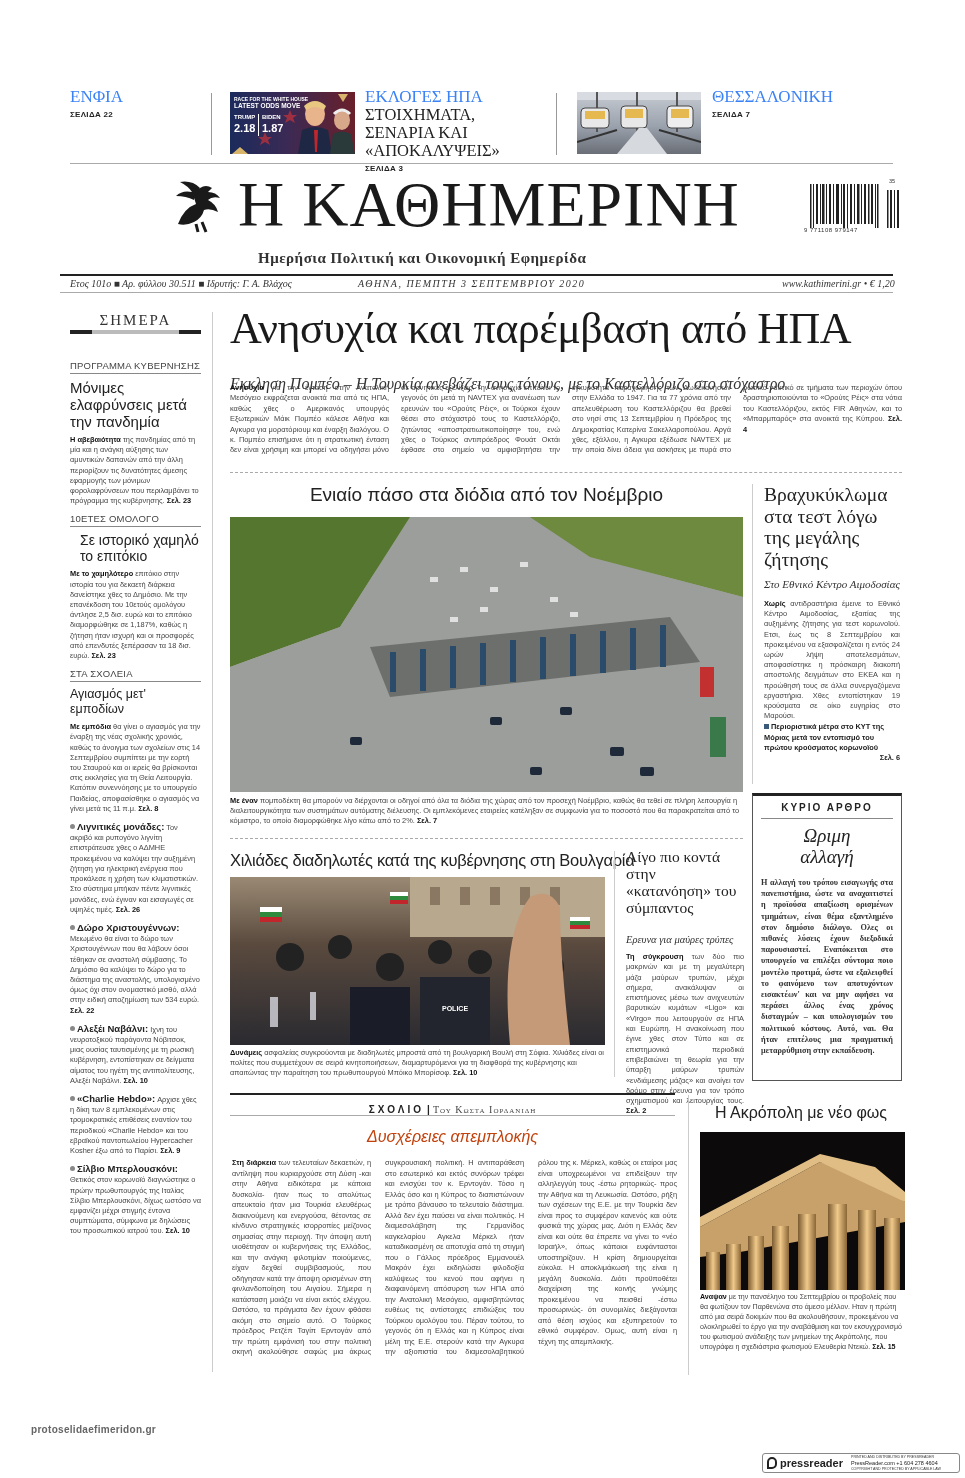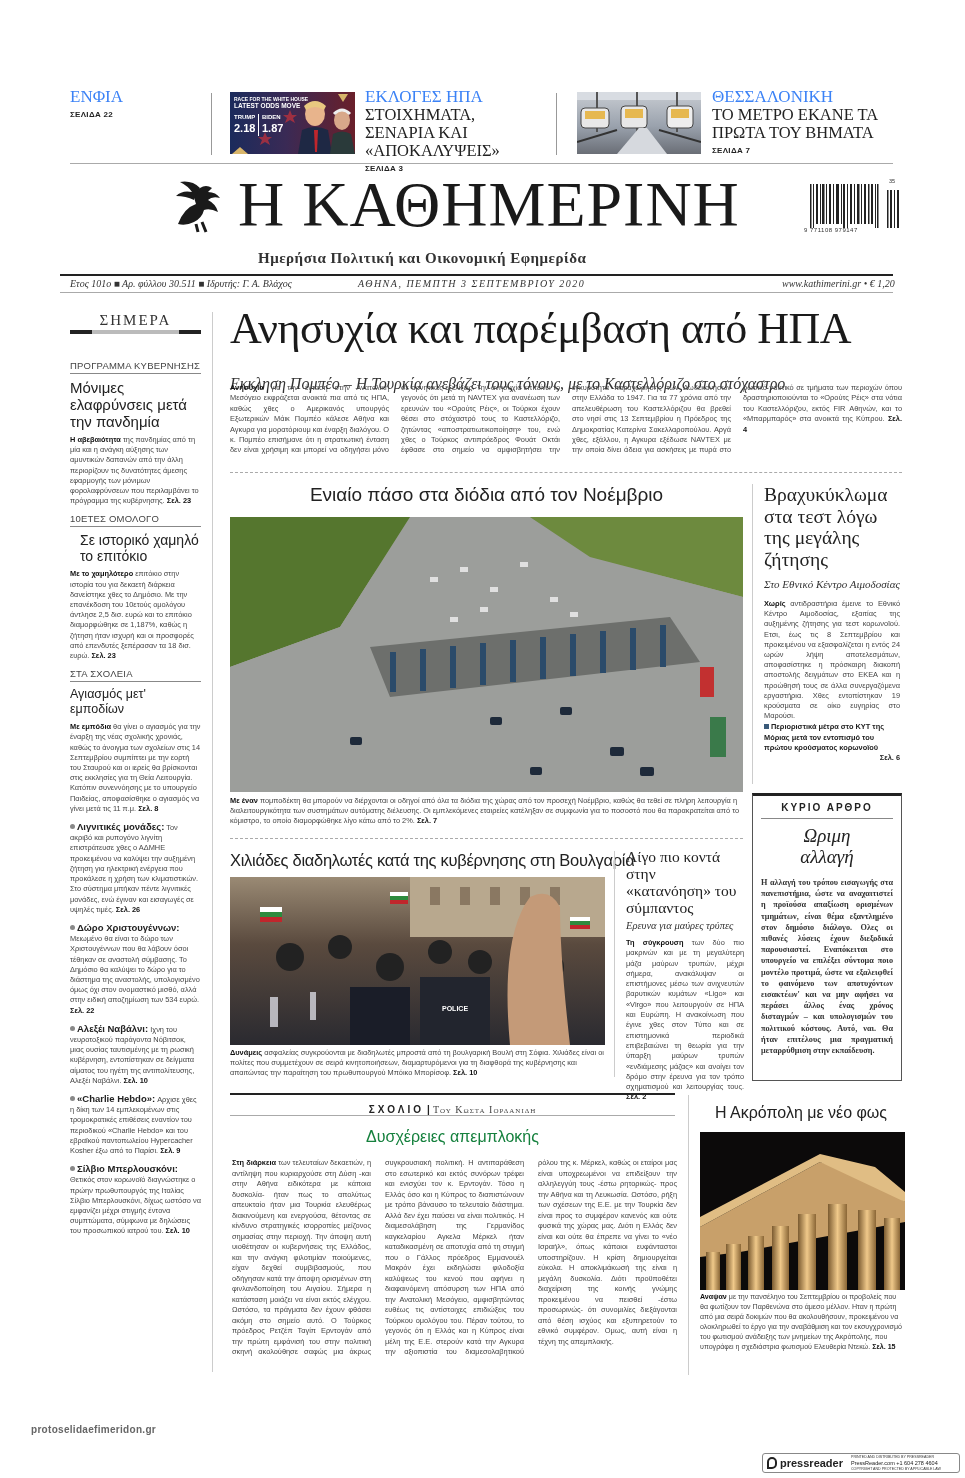--- a/index.html
+++ b/index.html
@@ -111,21 +111,20 @@
     <rect x="48" y="17" width="18" height="9" fill="#e6b850"></rect>
     <rect x="90" y="14" width="26" height="22" rx="4" fill="#eee" stroke="#444"></rect>
     <rect x="94" y="17" width="18" height="9" fill="#e6b850"></rect>
     <polygon points="40,62 62,36 70,36 90,62" fill="#d6d9de"></polygon>
     <line x1="0" y1="50" x2="40" y2="38" stroke="#333" stroke-width="2"></line>
     <line x1="124" y1="50" x2="82" y2="38" stroke="#333" stroke-width="2"></line>
   </svg>
 </div>
 <div class="abs teaser" style="left:712px; top:88px; width:180px;">
   <div class="kicker">ΘΕΣΣΑΛΟΝΙΚΗ</div>
-  <div class="title" style="width:175px;">ΤΟ ΜΕΤΡΟ ΕΚΑΝΕ ΤΑ ΠΡΩΤΑ ΤΟΥ ΒΗΜΑΤΑ</div>
   <div class="page">ΣΕΛΙΔΑ 7</div>
 </div>
 
 <div class="grule" style="left:70px; top:163px; width:823px; height:1px;"></div>
 
 <svg class="abs" style="left:172px; top:178px;" width="58" height="56" viewBox="0 0 58 56">
   <path d="M6 46 Q12 30 24 26 Q20 18 28 10 Q34 6 40 10 L36 14 Q44 14 48 20 Q40 18 36 22 Q44 26 46 34 Q38 30 32 32 Q30 40 22 44 Q14 48 6 46 Z" fill="#1a1a1a"></path>
   <path d="M28 10 Q20 2 8 4 Q16 8 20 14 Q10 12 4 18 Q14 18 22 22" fill="#1a1a1a"></path>
   <path d="M30 44 L34 54 M24 46 L26 54" stroke="#1a1a1a" stroke-width="3"></path>
 </svg>
@@ -196,21 +195,21 @@
   <div style="margin-top:7px;">
     <div class="side-kicker">ΣΤΑ ΣΧΟΛΕΙΑ</div>
     <div class="side-title" style="font-size:12.5px; line-height:15px;">Αγιασμός μετ' εμποδίων</div>
     <div class="side-body"><b>Με εμπόδια</b><span> θα γίνει ο αγιασμός για την έναρξη της νέας σχολικής χρονιάς, καθώς το άνοιγμα των σχολείων στις 14 Σεπτεμβρίου συμπίπτει με την εορτή του Σταυρού και οι ιερείς θα βρίσκονται στις εκκλησίες για τη Θεία Λειτουργία. Κατόπιν συνεννόησης με το υπουργείο Παιδείας, αποφασίσθηκε ο αγιασμός να γίνει μετά τις 11 π.μ.</span> <span class="page-ref">Σελ. 8</span></div>
   </div>
 
   <div id="bullets">
       <div class="bullet-item" style="margin-top: 8px;"><span class="dot"></span><span class="bt">Λιγνιτικές μονάδες:</span><span> Τον ακριβό και ρυπογόνο λιγνίτη επιστράτευσε χθες ο ΑΔΜΗΕ προκειμένου να καλύψει την αυξημένη ζήτηση για ηλεκτρική ενέργεια που προκάλεσε η χρήση των κλιματιστικών. Στο σύστημα μπήκαν πέντε λιγνιτικές μονάδες, ενώ έγιναν και εισαγωγές σε υψηλές τιμές.</span> <span class="page-ref">Σελ. 26</span></div>
       <div class="bullet-item" style="margin-top: 8px;"><span class="dot"></span><span class="bt">Δώρο Χριστουγέννων:</span><span> Μειωμένο θα είναι το δώρο των Χριστουγέννων που θα λάβουν όσοι τέθηκαν σε αναστολή σύμβασης. Το Δημόσιο θα καλύψει το δώρο για το διάστημα της αναστολής, υπολογισμένο όμως όχι στον ονομαστικό μισθό, αλλά στην ειδική αποζημίωση των 534 ευρώ.</span> <span class="page-ref">Σελ. 22</span></div>
       <div class="bullet-item" style="margin-top: 8px;"><span class="dot"></span><span class="bt">Αλεξέι Ναβάλνι:</span><span> Ιχνη του νευροτοξικού παράγοντα Νόβιτσοκ, μιας ουσίας ταυτισμένης με τη ρωσική κυβέρνηση, εντοπίστηκαν σε δείγματα αίματος του ηγέτη της αντιπολίτευσης, Αλεξέι Ναβάλνι.</span> <span class="page-ref">Σελ. 10</span></div>
-      <div class="bullet-item" style="margin-top: 8px;"><span class="dot"></span><span class="bt">«Charlie Hebdo»:</span><span> Αρχισε χθες η δίκη των 14 εμπλεκομένων στις τρομοκρατικές επιθέσεις εναντίον του περιοδικού «Charlie Hebdo» και του εβραϊκού παντοπωλείου Hypercacher Kosher έξω από το Παρίσι.</span> <span class="page-ref">Σελ. 9</span></div>
+      <div class="bullet-item" style="margin-top: 8px;"><span class="dot"></span><span class="bt">«Charlie Hebdo»:</span><span> Αρχισε χθες η δίκη των 8 εμπλεκομένων στις τρομοκρατικές επιθέσεις εναντίον του περιοδικού «Charlie Hebdo» και του εβραϊκού παντοπωλείου Hypercacher Kosher έξω από το Παρίσι.</span> <span class="page-ref">Σελ. 9</span></div>
       <div class="bullet-item" style="margin-top: 8px;"><span class="dot"></span><span class="bt">Σίλβιο Μπερλουσκόνι:</span><span> Θετικός στον κορωνοϊό διαγνώστηκε ο πρώην πρωθυπουργός της Ιταλίας Σίλβιο Μπερλουσκόνι, δίχως ωστόσο να εμφανίζει μέχρι στιγμής έντονα συμπτώματα, σύμφωνα με δηλώσεις του προσωπικού ιατρού του.</span> <span class="page-ref">Σελ. 10</span></div>
     </div>
 
 </div>
 <div class="vsep" style="left:212px; top:312px; height:1060px; background:#ccc;"></div>
 
 <div class="abs lead-title" style="left:230px; top:303px;">Ανησυχία και παρέμβαση από ΗΠΑ</div>
 <div class="abs lead-sub" style="left:230px; top:375px;text-align:center;">Εκκληση Πομπέο – Η Τουρκία ανεβάζει τους τόνους, με το Καστελλόριζο στο στόχαστρο</div>
 <div class="abs cols4" style="left:230px; top:383px; width:672px; height:80px;"><b style="color:#111">Ανησυχία</b><span> για την ένταση στην Ανατολική Μεσόγειο εκφράζεται ανοικτά πια από τις ΗΠΑ, καθώς χθες ο Αμερικανός υπουργός Εξωτερικών Μάικ Πομπέο κάλεσε Αθήνα και Αγκυρα για μορατόριουμ και έναρξη διαλόγου. Ο κ. Πομπέο επισήμανε ότι η στρατιωτική ένταση δεν είναι χρήσιμη και μπορεί να οδηγήσει μόνο σε αρνητικές εξελίξεις. Την ανησυχία επιτείνει το γεγονός ότι μετά τη NAVTEX για ανανέωση των ερευνών του «Ορούτς Ρέις», οι Τούρκοι έχουν θέσει στο στόχαστρό τους το Καστελλόριζο, ζητώντας «αποστρατιωτικοποίηση» του, ενώ χθες ο Τούρκος αντιπρόεδρος Φουάτ Οκτάι έφθασε στο σημείο να αμφισβητήσει την εγκυρότητα παραχώρησης των Δωδεκανήσων στην Ελλάδα το 1947. Για τα 77 χρόνια από την απελευθέρωση του Καστελλόριζου θα βρεθεί στο νησί στις 13 Σεπτεμβρίου η Πρόεδρος της Δημοκρατίας Κατερίνα Σακελλαροπούλου. Αργά χθες, εξάλλου, η Αγκυρα εξέδωσε NAVTEX με την οποία δίνει άδεια για ασκήσεις με πυρά στο ρωσικό ναυτικό σε τμήματα των περιοχών όπου δραστηριοποιούνται το «Ορούτς Ρέις» στα νότια του Καστελλόριζου, εκτός FIR Αθηνών, και το «Μπαρμπαρός» στα ανοικτά της Κύπρου.</span> <span class="page-ref">Σελ. 4</span></div>
 <div class="dashline" style="left:230px; top:472px; width:672px;"></div>
@@ -319,30 +318,30 @@
       </g>
   </svg>
   <div class="abs" style="left:212px; top:128px; font-size:7px; color:#fff; font-weight:bold;">POLICE</div>
   
 </div>
 <div class="abs caption" style="left:230px; top:1048px; width:375px;"><b>Δυνάμεις</b><span> ασφαλείας συγκρούονται με διαδηλωτές μπροστά από τη βουλγαρική Βουλή στη Σόφια. Χιλιάδες είναι οι πολίτες που συμμετέχουν σε σειρά κινητοποιήσεων, διαμαρτυρόμενοι για τη διαφθορά της κυβέρνησης και απαιτώντας την παραίτηση του πρωθυπουργού Μπόικο Μπορίσοφ.</span> <span class="page-ref">Σελ. 10</span></div>
 
 <div class="vsep" style="left:614px; top:851px; height:226px; background:#ccc;"></div>
 <div class="abs" style="left:626px; top:848px; width:118px;">
   <div class="rside-title" style="font-size:15.5px; line-height:17px;">Λίγο πιο κοντά στην «κατανόηση» του σύμπαντος</div>
-  <div class="rside-sub" style="font-size:10.5px; margin-top:3px; white-space:nowrap;">Ερευνα για μαύρες τρύπες</div>
+  <div class="rside-sub" style="font-size:10.5px; margin-top:17px; white-space:nowrap;">Ερευνα για μαύρες τρύπες</div>
   <div class="rside-body" style="margin-top:6px; text-align:justify; line-height:10.3px;"><b>Τη σύγκρουση</b><span> των δύο πιο μακρινών και με τη μεγαλύτερη μάζα μαύρων τρυπών, μέχρι σήμερα, ανακάλυψαν οι επιστήμονες μέσω των ανιχνευτών βαρυτικών κυμάτων «Ligo» και «Virgo» που λειτουργούν σε ΗΠΑ και Ευρώπη. Η ανακοίνωση που έγινε χθες στον Τύπο και σε επιστημονικά περιοδικά επιβεβαιώνει τη θεωρία για την ύπαρξη μαύρων τρυπών «ενδιάμεσης μάζας» και ανοίγει τον δρόμο στην έρευνα για τον τρόπο σχηματισμού και λειτουργίας τους.</span> <span class="page-ref">Σελ. 2</span></div>
 </div>
 
 <div class="rule" style="left:230px; top:1093px; width:445px; height:2px;"></div>
 <div class="abs" style="left:230px; top:1099px; width:445px; text-align:center; white-space:nowrap;">
   <span style="font-weight:bold; font-size:10px; letter-spacing:3px;">ΣΧΟΛΙΟ</span><span style="font-weight:bold; font-size:10px; margin:0 3px;">|</span><span class="serif" style="font-size:10px; font-variant:small-caps; letter-spacing:1px; color:#444;">Του Κωστα Ιορδανιδη</span>
 </div>
 <div class="grule" style="left:230px; top:1115px; width:445px; height:1px;"></div>
-<div class="abs" style="left:230px; top:1128px; width:445px; text-align:center; font-size:16px; color:#15803d;">Δυσχέρειες απεμπλοκής</div>
+<div class="abs" style="left:230px; top:1128px; width:445px; text-align:center; font-style:italic; font-size:16px; color:#c2410c;">Δυσχέρειες απεμπλοκής</div>
 <div class="abs cols3" style="left:232px; top:1158px; width:445px; height:220px;"><b style="color:#111">Στη διάρκεια</b><span> των τελευταίων δεκαετιών, η αντίληψη που κυριαρχούσε στη Δύση -και στην Αθήνα ειδικότερα με κάποια δυσκολία- ήταν πως το απολύτως απευκταίο ήταν μια Τουρκία ελευθέρως διακινούμενη και ενεργούσα, θέτοντας σε κίνδυνο στρατηγικές ισορροπίες μείζονος σημασίας στην περιοχή. Την άποψη αυτή υιοθέτησαν οι κυβερνήσεις της Ελλάδος, και την ανάγκη φιλοτιμίαν ποιούμενες, είχαν δεχθεί συμβιβασμούς, που οδήγησαν κατά την άποψη ορισμένων στη φινλανδοποίηση του Αιγαίου. Σήμερα η κατάσταση μοιάζει να είναι εκτός ελέγχου. Ωστόσο, τα πράγματα δεν έχουν φθάσει ακόμη στο σημείο αυτό. Ο Τούρκος πρόεδρος Ρετζέπ Ταγίπ Ερντογάν από την πρώτη εμφάνισή του στην πολιτική σκηνή ακολούθησε σαφώς μια άκρως συγκρουσιακή πολιτική. Η αντιπαράθεση στο εσωτερικό και εκτός συνόρων τρέφει και ενισχύει τον κ. Ερντογάν. Τόσο η Ελλάς όσο και η Κύπρος το διαπιστώνουν με τρόπο βάναυσο το τελευταίο διάστημα. Αλλά δεν έχει παύσει να είναι πολιτικός. Η διαμεσολάβηση της Γερμανίδος καγκελαρίου Αγκελα Μέρκελ ήταν καταδικασμένη σε αποτυχία από τη στιγμή που ο Γάλλος πρόεδρος Εμμανουέλ Μακρόν έχει εκδηλώσει φιλοδοξία καλύψεως του κενού που αφήνει η διαφαινόμενη απόσυρση των ΗΠΑ από την Ανατολική Μεσόγειο, αμφισβητώντας ευθέως τις αντίστοιχες επιδιώξεις του Τούρκου ομολόγου του. Πέραν τούτου, το γεγονός ότι η Ελλάς και η Κύπρος είναι μέλη της Ε.Ε. στερούν κατά την Αγκυρα την αξιοπιστία του διαμεσολαβητικού ρόλου της κ. Μέρκελ, καθώς οι εταίροι μας είναι υποχρεωμένοι να επιδείξουν την αλληλεγγύη τους -έστω ρητορικώς- προς την Αθήνα και τη Λευκωσία. Ωστόσο, ρήξη των σχέσεων της Ε.Ε. με την Τουρκία δεν είναι προς το συμφέρον κανενός και ούτε φυσικά της χώρας μας. Διότι η Ελλάς δεν είναι και ούτε θα έπρεπε να γίνει το «νέο Ισραήλ», όπως κάποιοι ευφάνταστοι υποστηρίζουν. Η κρίση δημιουργείται εύκολα. Η αποκλιμάκωσή της είναι η μεγάλη δυσκολία. Διότι προϋποθέτει διαχείριση της κοινής γνώμης προκειμένου να πεισθεί -έστω προσωρινώς- ότι συνομιλίες διεξάγονται από θέση ισχύος και εξυπηρετούν το εθνικό συμφέρον. Ομως, αυτή είναι η τέχνη της απεμπλοκής.</span></div>
 
 <div class="vsep" style="left:688px; top:1095px; height:280px; background:#ccc;"></div>
 <div class="abs sec-title" style="left:697px; top:1104px; width:208px; font-size:16px;">Η Ακρόπολη με νέο φως</div>
 <div class="thumb" style="left:700px; top:1132px; width:205px; height:158px; background:#0c0a0a;">
   <svg width="205" height="158">
     <defs>
       <linearGradient id="col" x1="0" x2="1">
           <stop offset="0" stop-color="#7a5a30"></stop>
           <stop offset="0.5" stop-color="#f0c98a"></stop>

